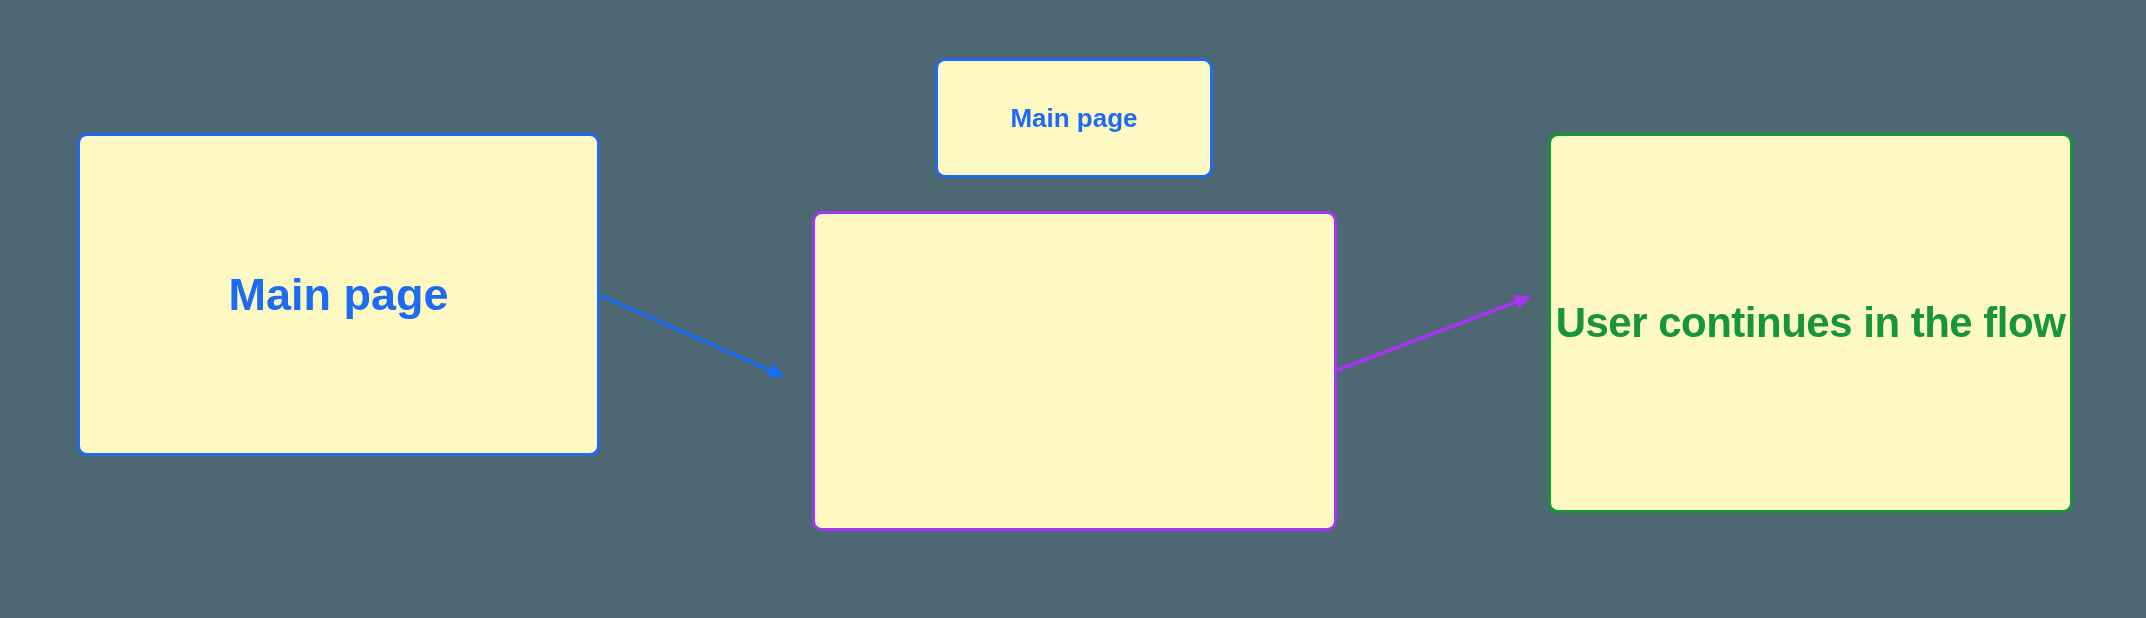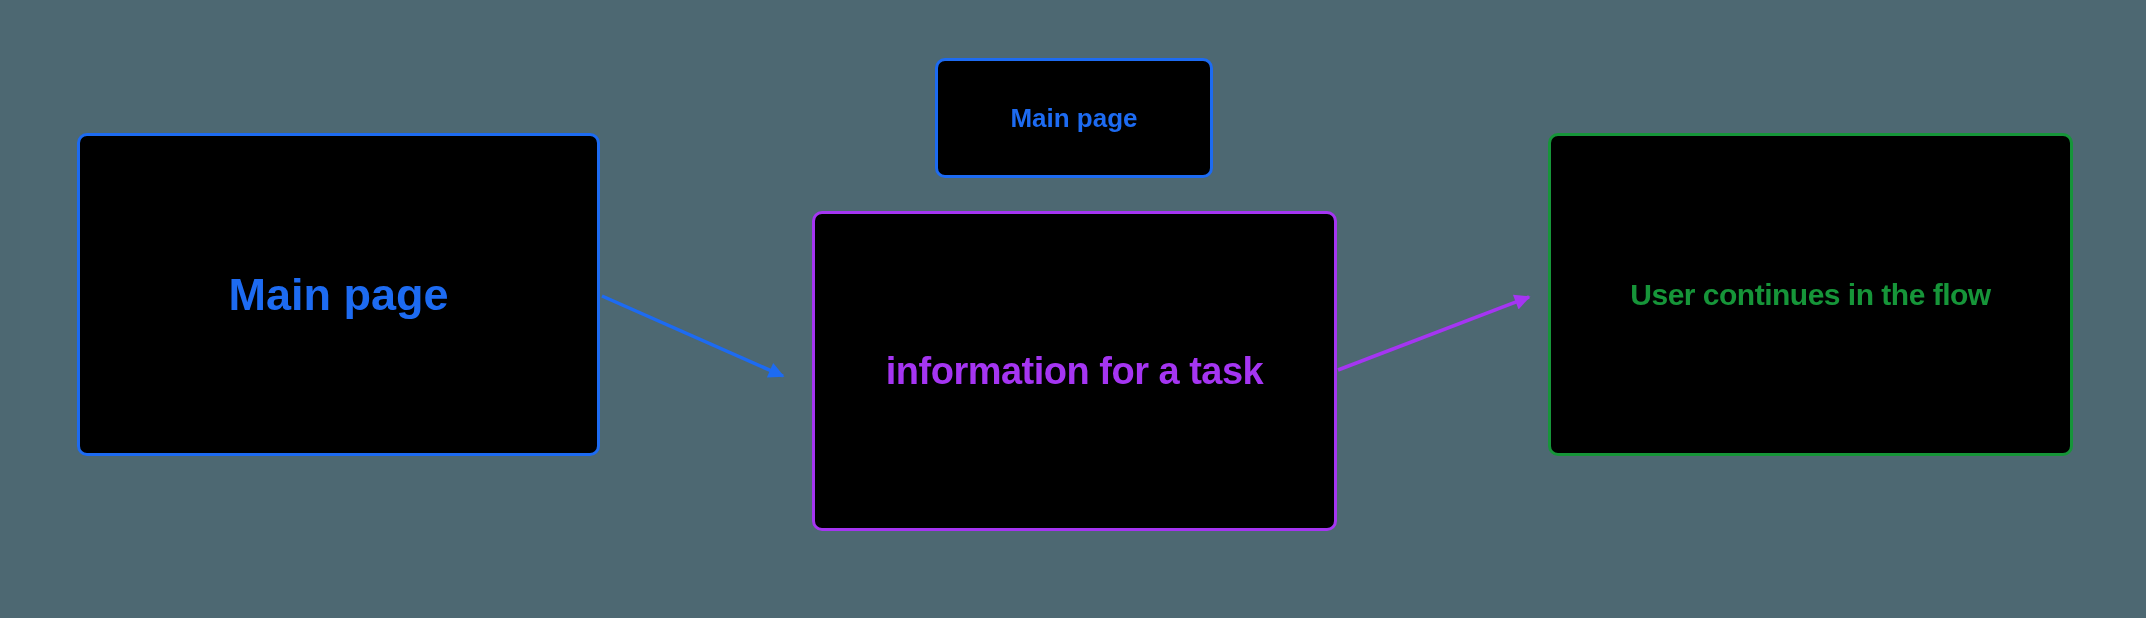--- a/index.html
+++ b/index.html
@@ -11,21 +11,21 @@
     position: relative;
     width: 2146px;
     height: 618px;
     background: #4d6872;
     overflow: hidden;
     font-family: "Liberation Sans", sans-serif;
   }
   .node {
     position: absolute;
     box-sizing: border-box;
-    background: #000000;
+    background: #fef9c3;
     border-radius: 10px;
     display: flex;
     flex-direction: column;
     align-items: center;
     justify-content: center;
     text-align: center;
     font-weight: 700;
   }
   .node.blue   { border: 3px solid #1d6bf2; color: #1d6bf2; }
   .node.purple { border: 3px solid #a535f2; color: #a535f2; }
@@ -39,22 +39,22 @@
     left: 935px; top: 58px; width: 278px; height: 120px;
     font-size: 26px;
   }
   #node-flyout {
     left: 812px; top: 211px; width: 525px; height: 320px;
     font-size: 38px;
     line-height: 47px;
     letter-spacing: -0.5px;
   }
   #node-outcome {
-    left: 1548px; top: 133px; width: 525px; height: 323px;
-    font-size: 30px;
+    left: 1548px; top: 133px; width: 525px; height: 380px;
+    font-size: 42px;
     letter-spacing: -0.5px;
   }
   #connector-layer {
     position: absolute;
     left: 0; top: 0;
     width: 2146px;
     height: 618px;
   }
 </style>
 </head>
@@ -77,20 +77,19 @@
 
   <div class="node blue" id="node-main-page">
     <span>Main page</span>
   </div>
 
   <div class="node blue" id="node-main-page-small">
     <span>Main page</span>
   </div>
 
   <div class="node purple" id="node-flyout">
-    <div>information for a task</div>
   </div>
 
   <div class="node green" id="node-outcome">
     <span>User continues in the flow</span>
   </div>
 
 </div>
 
 </body></html>

